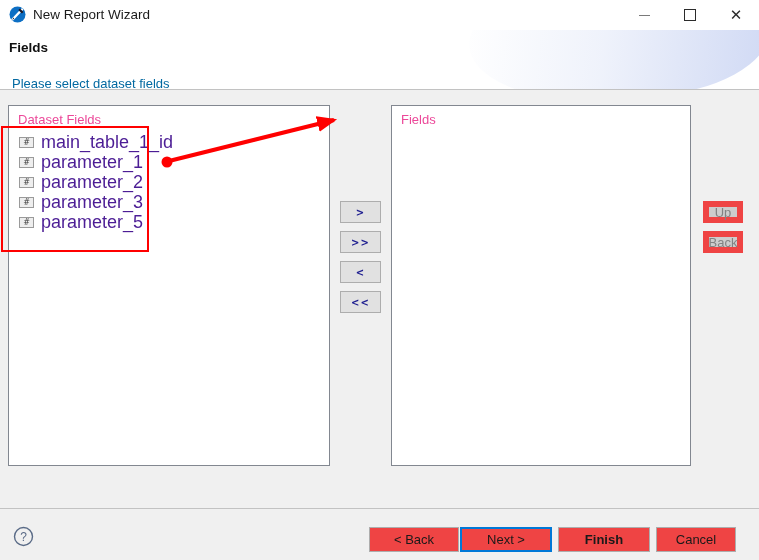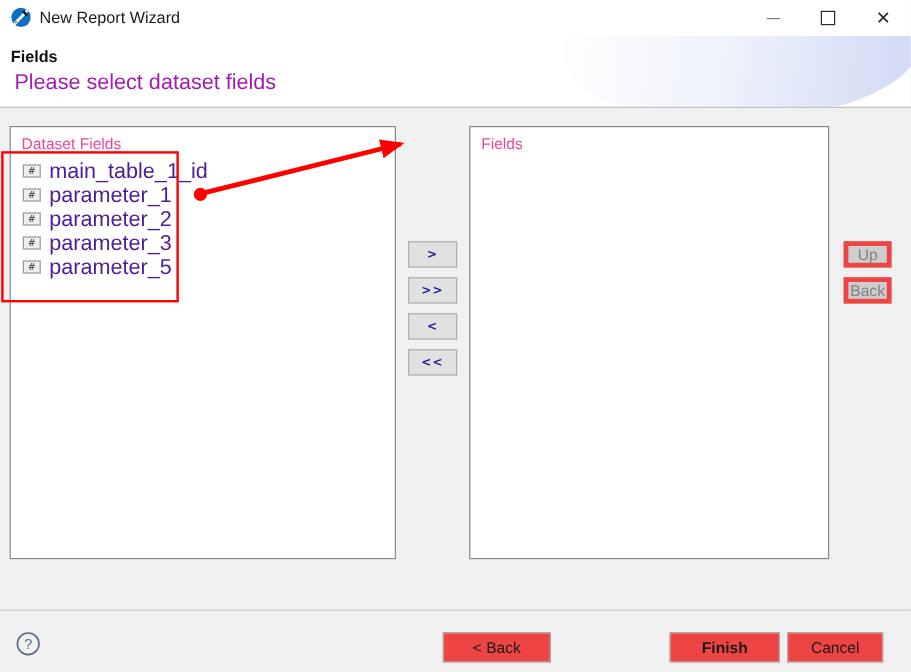--- a/index.html
+++ b/index.html
@@ -88,23 +88,23 @@
   }
   .header-title {
     position: absolute;
     left: 9px; top: 10px;
     font-size: 13.5px;
     font-weight: bold;
     color: #101010;
   }
   .header-sub {
     position: absolute;
-    left: 12px; top: 28px;
-    font-size: 18px;
-    color: #a21caf;
+    left: 12px; top: 46px;
+    font-size: 13px;
+    color: #0369a1;
   }
   .header-rule {
     position: absolute;
     left: 0; top: 89px;
     width: 759px; height: 1px;
     background: #c2c2c2;
   }
 
   
   .body-area {
@@ -186,21 +186,21 @@
   .xfer-3 { top: 171px; }
   .xfer-4 { top: 201px; }
 
   
   .side-btn {
     position: absolute;
     left: 703px;
     width: 40px;
     height: 22px;
     background: #cdcdcd;
-    border: 4px solid #ef4444;
+    border: 6px solid #ef4444;
     box-sizing: border-box;
     display: flex;
     align-items: center;
     justify-content: center;
     font-size: 13px;
     color: #828282;
   }
   .side-up   { top: 111px; }
   .side-down { top: 141px; }
 
@@ -333,20 +333,21 @@
 
   <div class="footer-rule"></div>
   <div class="footer">
     <span class="help-btn">
       <svg width="21" height="21" viewBox="0 0 21 21">
         <circle cx="10.5" cy="10.5" r="9" fill="none" stroke="#5a6b87" stroke-width="1.4"></circle>
         <text x="10.5" y="15" text-anchor="middle" font-size="12" fill="#5a6b87" font-family="Liberation Sans, sans-serif">?</text>
       </svg>
     </span>
     <div class="foot-btn btn-back">&lt; Back</div>
+    <div class="foot-btn btn-next">Next &gt;</div>
     <div class="foot-btn btn-finish">Finish</div>
     <div class="foot-btn btn-cancel">Cancel</div>
   </div>
 
   <div class="anno">
     <div class="anno-rect"></div>
     <svg width="759" height="560" style="position:absolute;left:0;top:0;">
       <defs>
         <marker id="arrowhead" markerWidth="5" markerHeight="4" refX="4.2" refY="2" orient="auto">
           <polygon points="0 0, 5 2, 0 4" fill="#ff0000"></polygon>

